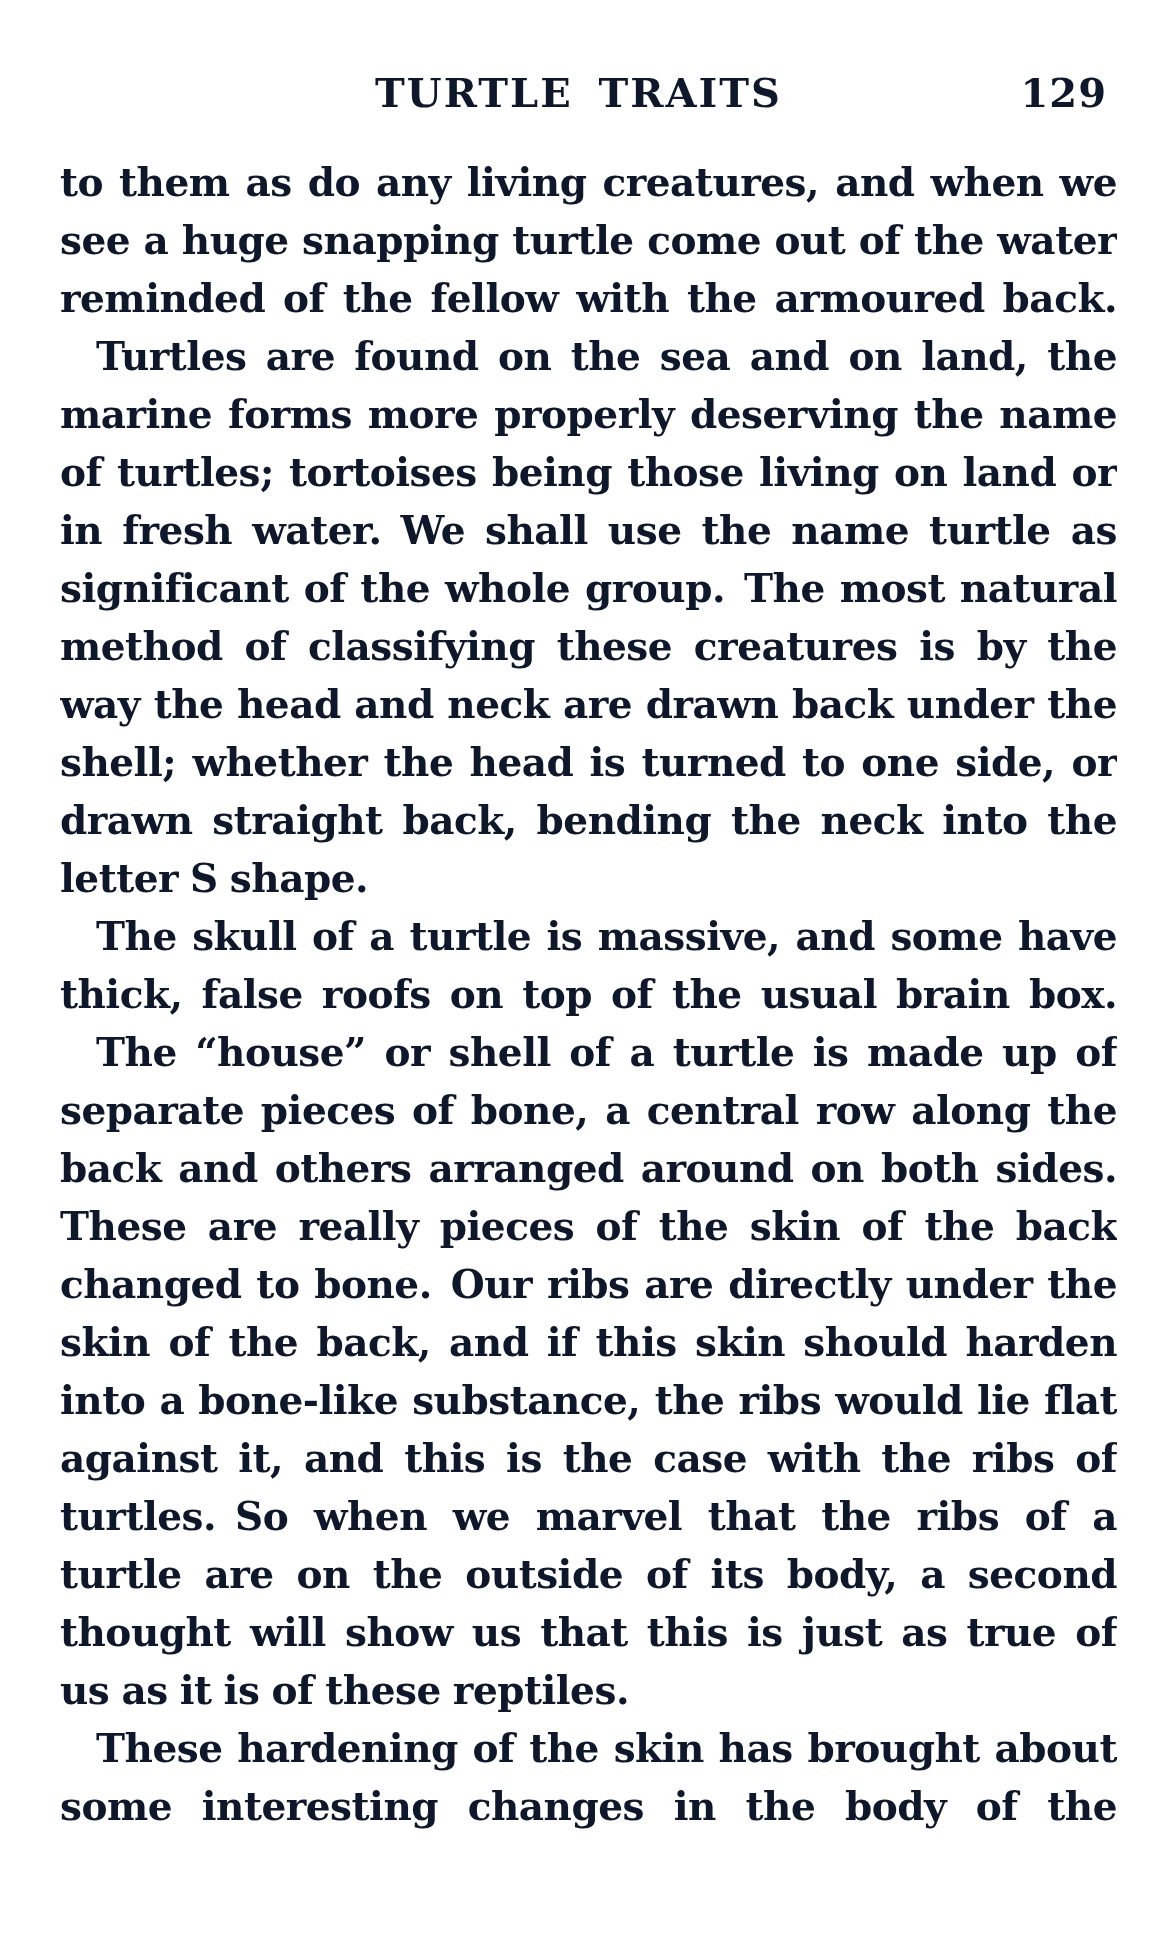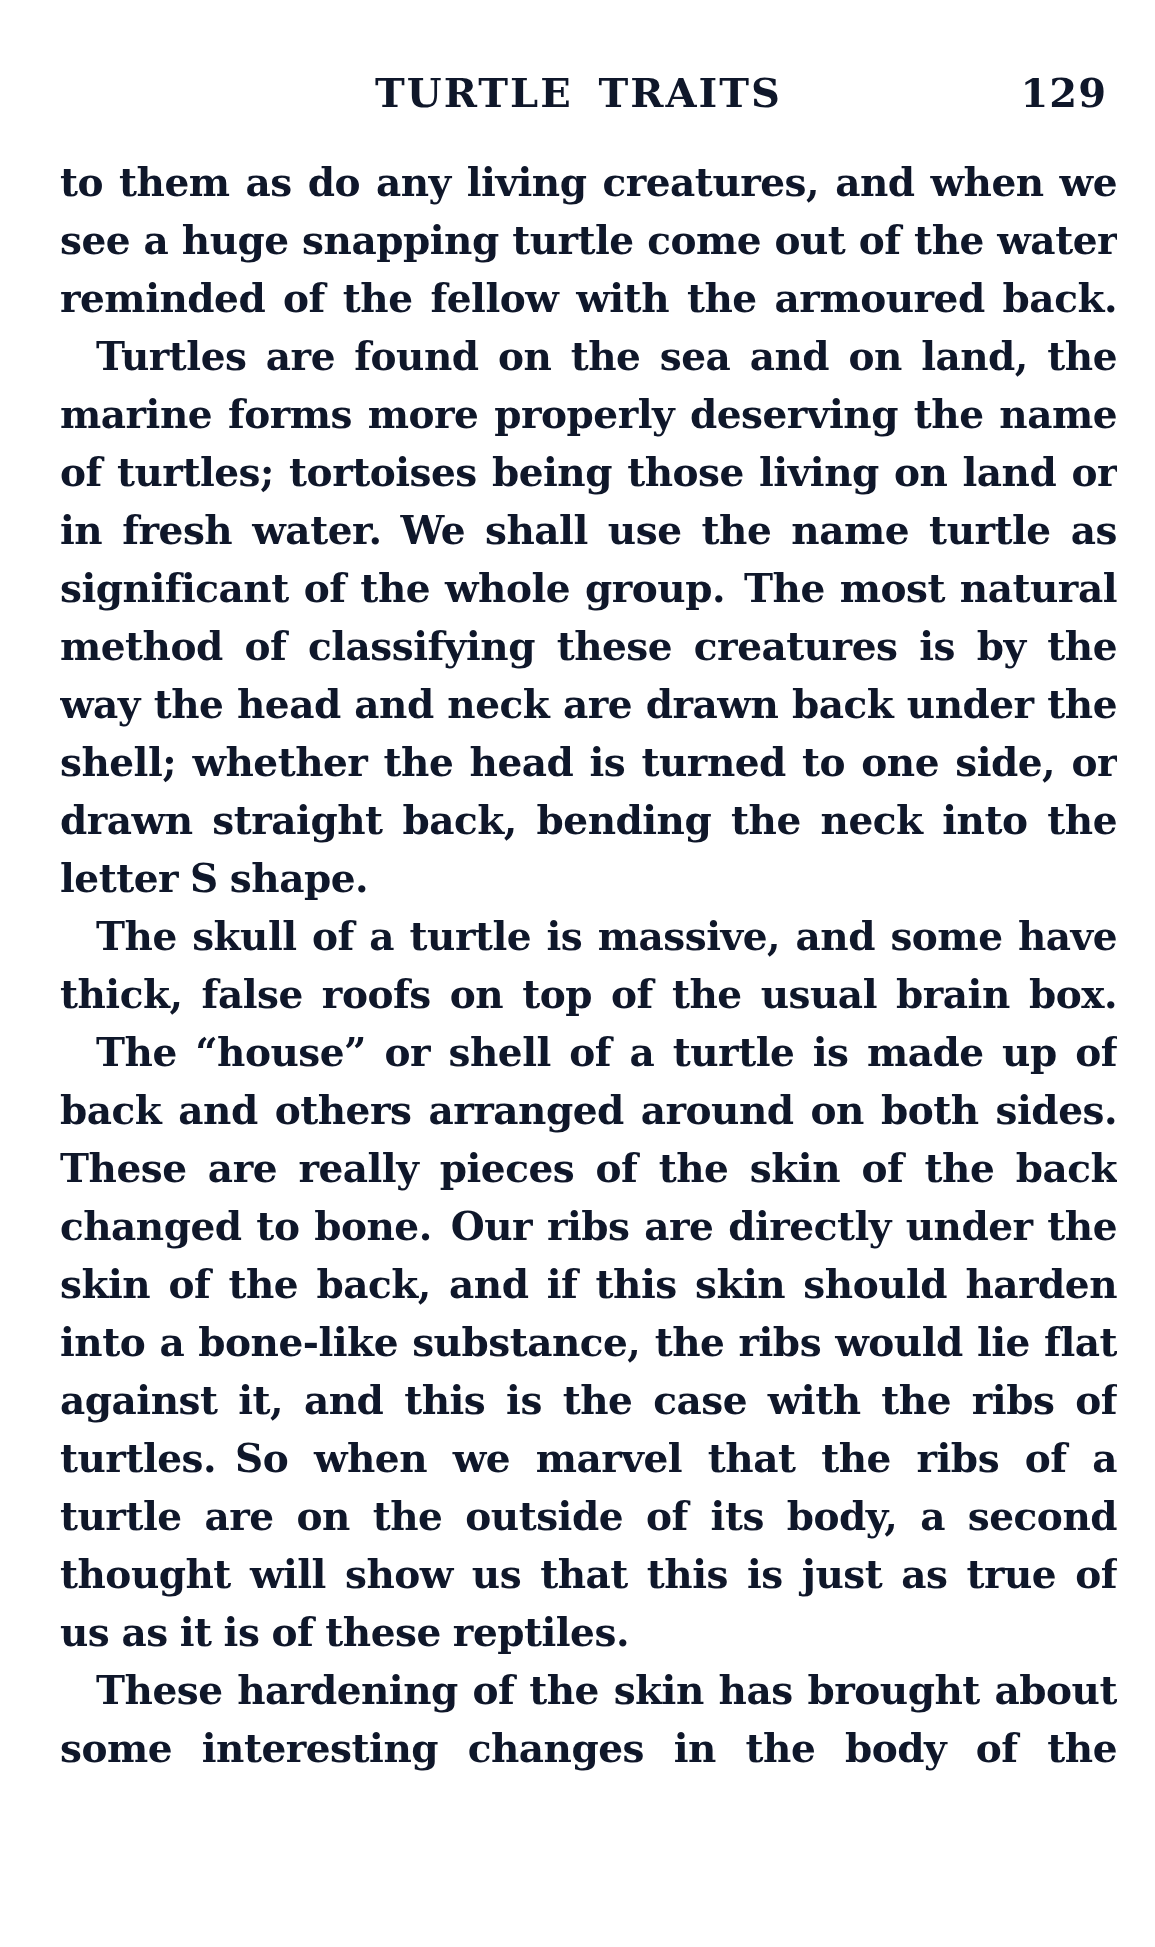--- a/index.html
+++ b/index.html
@@ -97,20 +97,21 @@
         <div class="line">shell; whether the head is turned to one side, or</div>
         <div class="line">drawn straight back, bending the neck into the</div>
         <div class="line nofill">letter S shape.</div>
       </div>
       <div class="para indent">
         <div class="line">The skull of a turtle is massive, and some have</div>
         <div class="line">thick, false roofs on top of the usual brain box.</div>
       </div>
       <div class="para indent">
         <div class="line">The “house” or shell of a turtle is made up of</div>
+        <div class="line">separate pieces of bone, a central row along the</div>
         <div class="line">back and others arranged around on both sides.</div>
         <div class="line">These are really pieces of the skin of the back</div>
         <div class="line">changed to bone. Our ribs are directly under the</div>
         <div class="line">skin of the back, and if this skin should harden</div>
         <div class="line">into a bone-like substance, the ribs would lie flat</div>
         <div class="line">against it, and this is the case with the ribs of</div>
         <div class="line">turtles. So when we marvel that the ribs of a</div>
         <div class="line">turtle are on the outside of its body, a second</div>
         <div class="line">thought will show us that this is just as true of</div>
         <div class="line nofill">us as it is of these reptiles.</div>

